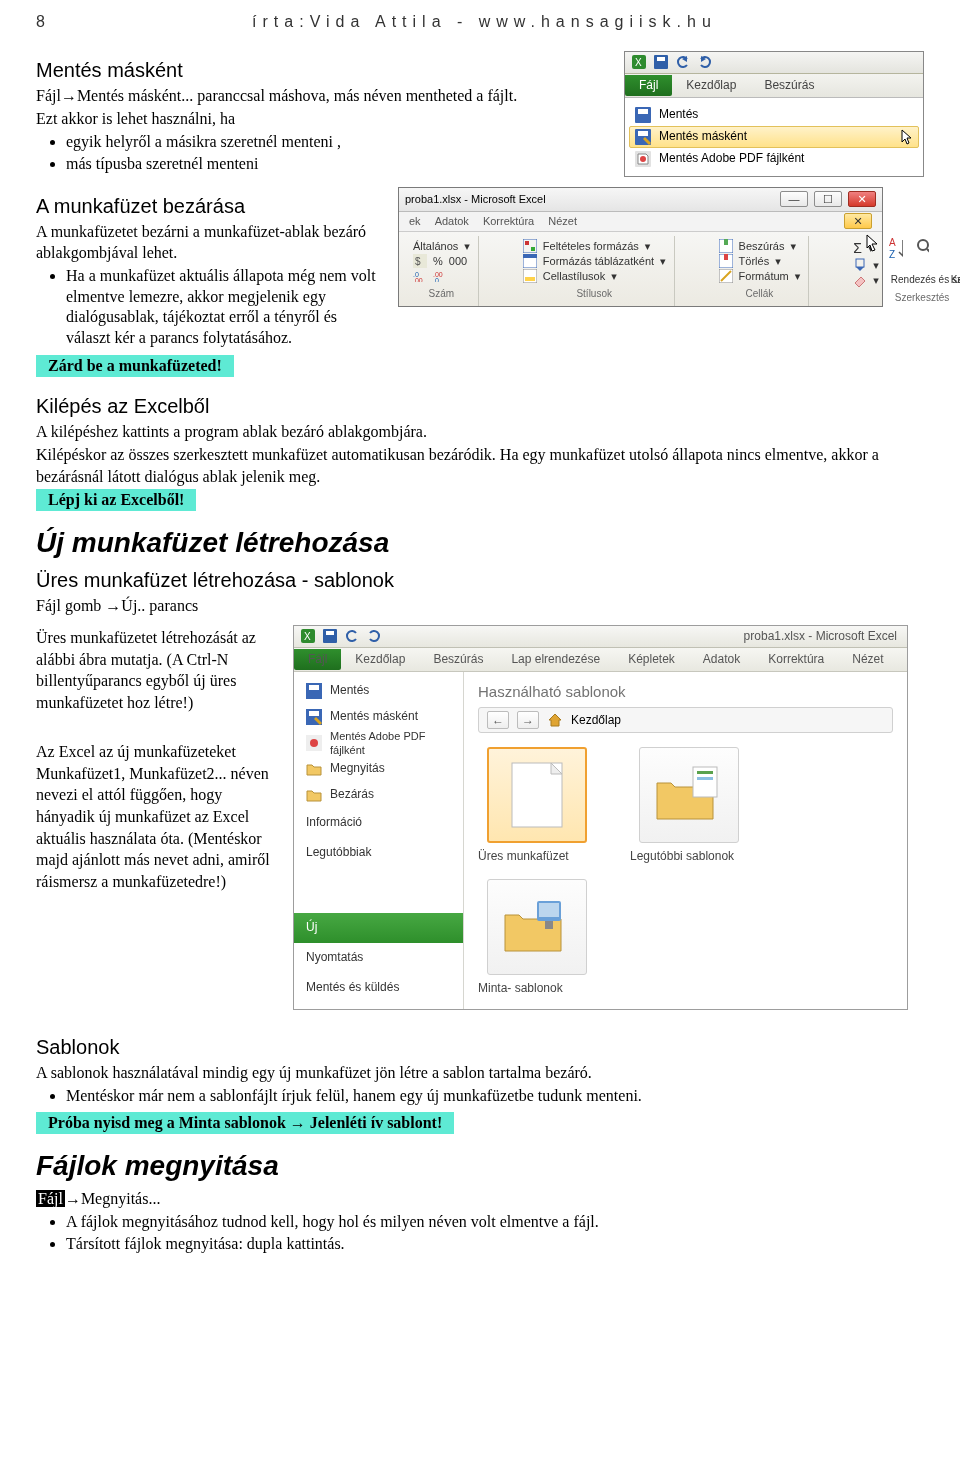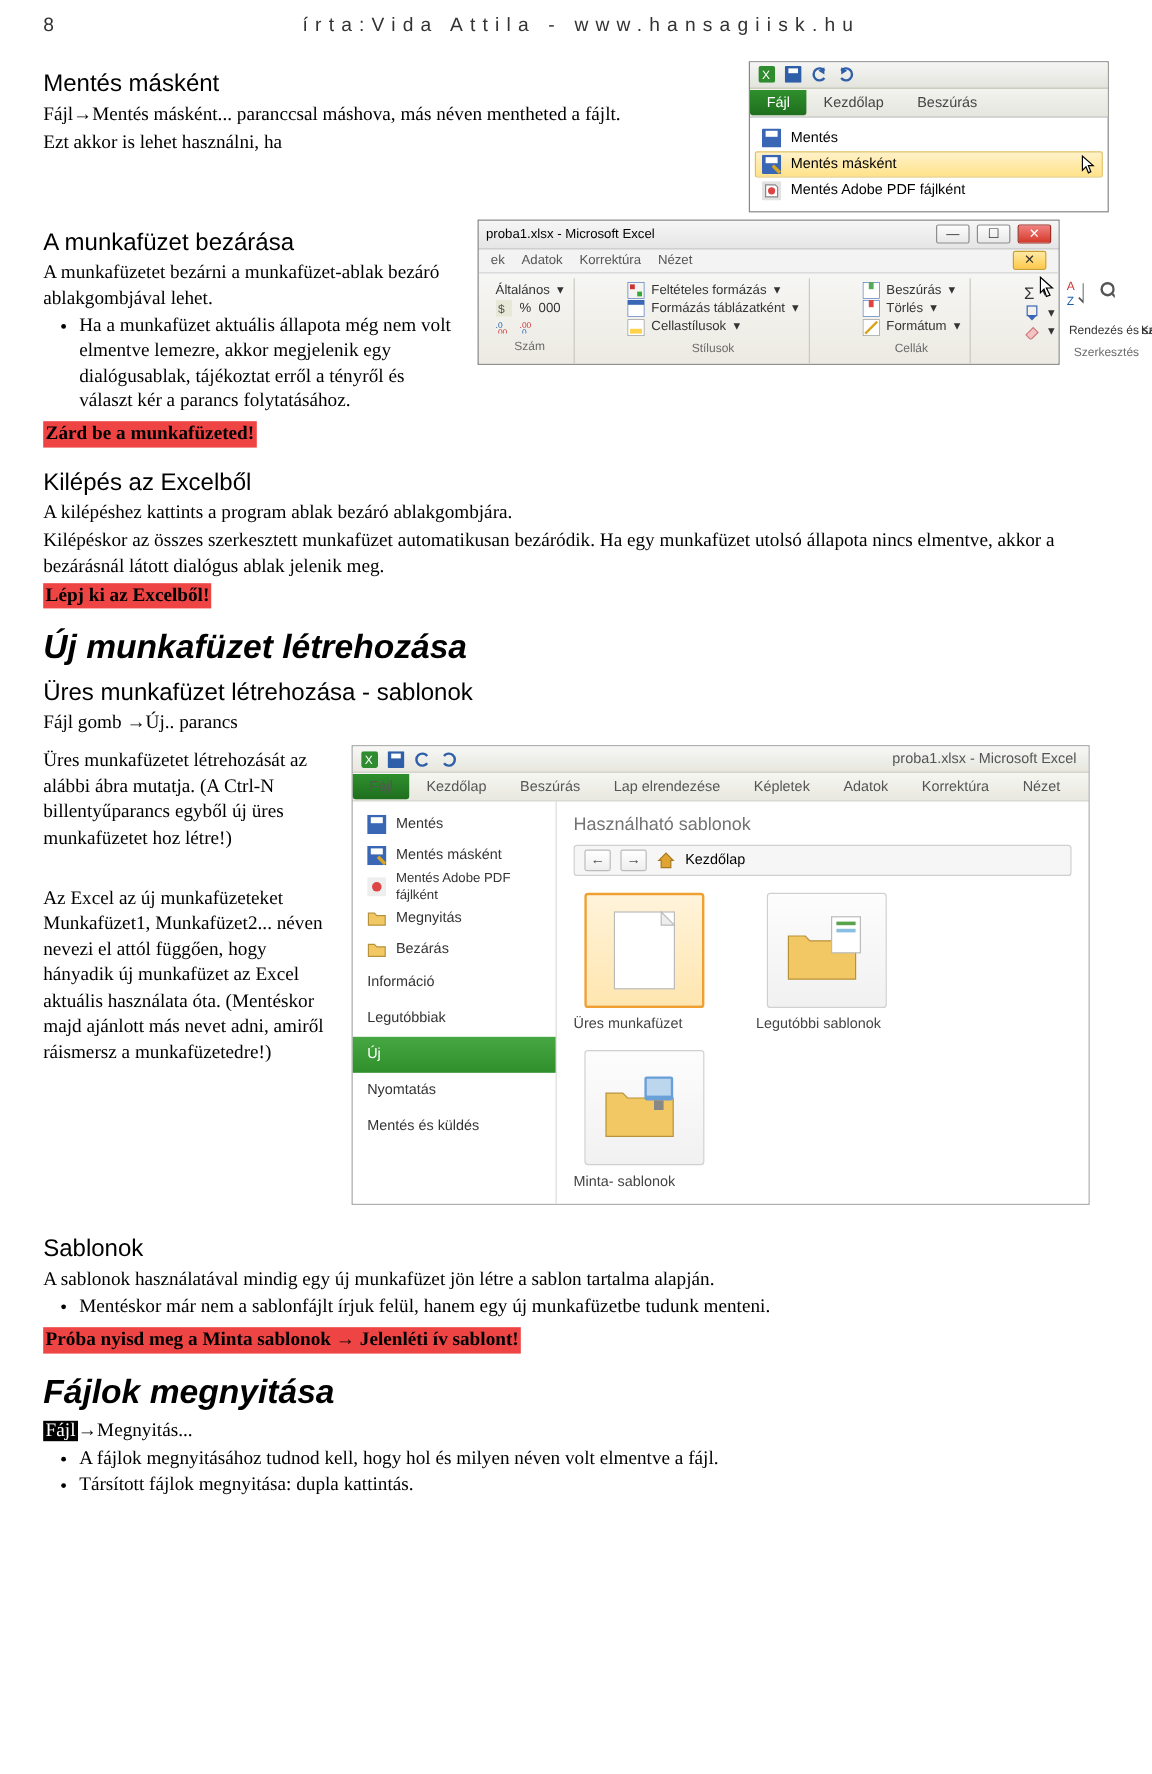--- a/index.html
+++ b/index.html
@@ -21,21 +21,21 @@
     margin-bottom: 18px;
   }
   .page-header .pnum { float: left; letter-spacing: 0; }
   h2 { font-family: Arial, sans-serif; font-size: 20px; font-weight: normal; color: #000; margin: 6px 0 2px; }
   h3.italic { font-family: Liberation Sans, sans-serif; font-size: 28px; font-style: italic; font-weight: bold; margin: 14px 0 4px; }
   p  { margin: 2px 0; line-height: 1.35; }
   ul { list-style: disc; margin: 2px 0 6px 30px; }
   ul li { margin: 1px 0; }
   .row { display: flex; gap: 22px; align-items: flex-start; }
   .col-text { flex: 1; }
-  .highlight { background: #ef4444; display: inline-block; padding: 0 2px; font-weight: bold; }
+  .highlight { background: #5eead4; display: inline-block; padding: 0 12px; font-weight: bold; }
   .inv { background: #000; color: #fff; padding: 0 2px; }
 
   
   .shot1 {
     width: 300px; border: 1px solid #888;
     font-family: 'Segoe UI', Tahoma, sans-serif; font-size: 12px;
     background: #fff;
   }
   .shot1 .qat {
     background: linear-gradient(#f5f5f3,#e4e4de);
@@ -122,20 +122,24 @@
   <span>írta:Vida Attila - www.hansagiisk.hu</span>
 </div>
 
 <div class="row">
   <div class="col-text">
     <h2>Mentés másként</h2>
     <p>
       <span>Fájl</span><span>→</span><span>Mentés másként... paranccsal máshova, más néven mentheted a fájlt.</span>
     </p>
     <p>Ezt akkor is lehet használni, ha</p>
+    <ul>
+      <li>egyik helyről a másikra szeretnél menteni ,</li>
+      <li>más típusba szeretnél menteni</li>
+    </ul>
   </div>
 
   <div class="shot1">
     <div class="qat">
       <span class="ic">
         <svg width="14" height="14">
             <rect width="14" height="14" fill="#2e8b2e" rx="2"></rect>
             <text x="3" y="11" font-size="10" fill="#fff" font-family="Arial">X</text>
           </svg>
       </span>
@@ -445,21 +449,21 @@
               </svg>
             </span>
             <span>Bezárás</span>
           </div>
         <div class="srow" style="height:30px;">
             <span>Információ</span>
           </div>
         <div class="srow" style="height:30px;">
             <span>Legutóbbiak</span>
           </div>
-        <div class="srow sel" style="height:30px;">
+        <div class="srow sel" style="height:30px;margin-top:45px;">
             <span>Új</span>
           </div>
         <div class="srow" style="height:30px;">
             <span>Nyomtatás</span>
           </div>
         <div class="srow" style="height:30px;">
             <span>Mentés és küldés</span>
           </div>
       </div>
       <div class="main3">
@@ -508,21 +512,21 @@
             </div>
             <div class="cap">Minta- sablonok</div>
           </div>
         </div>
       </div>
     </div>
   </div>
 </div>
 
 <h2 style="margin-top:24px;">Sablonok</h2>
-<p>A sablonok használatával mindig egy új munkafüzet jön létre a sablon tartalma alapján.</p>
+<p>A sablonok használatával mindig egy új munkafüzet jön létre a sablon tartalma bezáró.</p>
 <ul>
   <li>Mentéskor már nem a sablonfájlt írjuk felül, hanem egy új munkafüzetbe tudunk menteni.</li>
 </ul>
 <p><span class="highlight">Próba nyisd meg a Minta sablonok → Jelenléti ív sablont!</span></p>
 
 <h3 class="italic">Fájlok megnyitása</h3>
 <p>
   <span class="inv">Fájl</span><span>→</span><span>Megnyitás...</span>
 </p>
 <ul>

